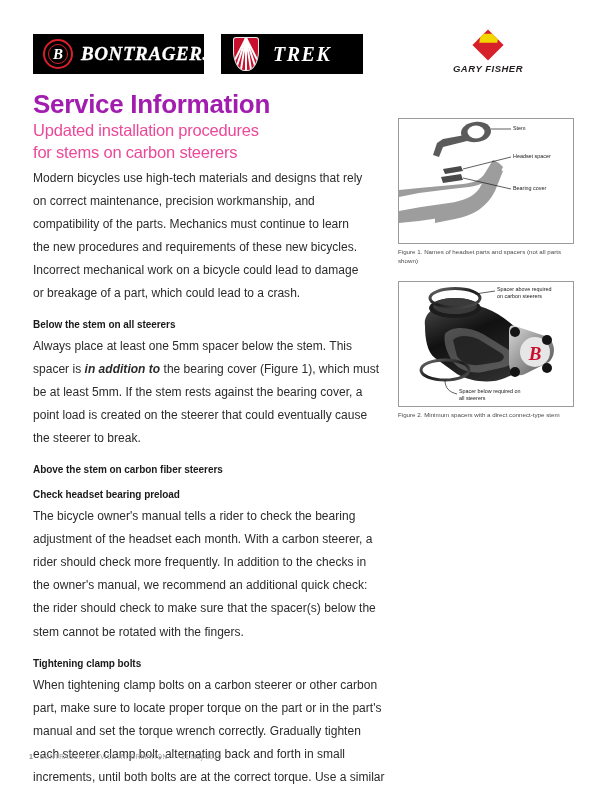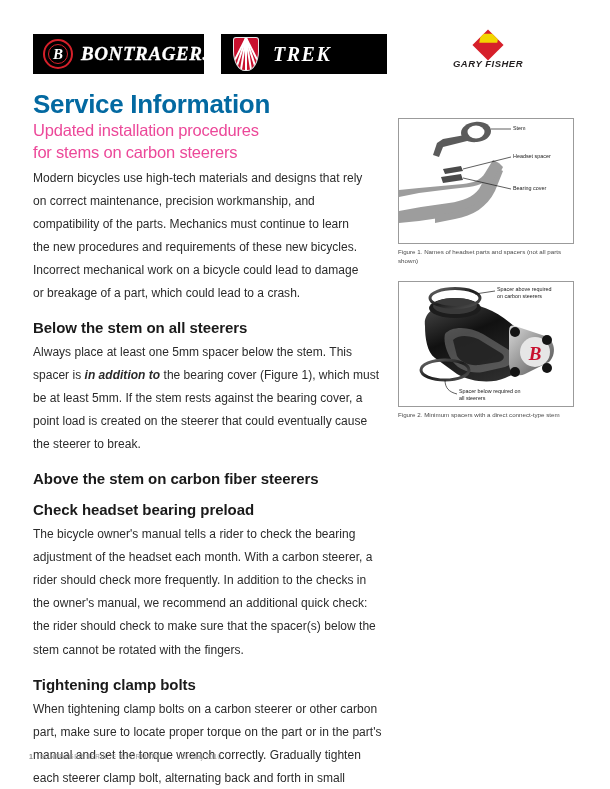--- a/index.html
+++ b/index.html
@@ -29,32 +29,32 @@
   .logo-box {
     position: absolute;
     top: 0;
     height: 40px;
     background: #000000;
     display: flex;
     align-items: center;
     overflow: hidden;
   }
   .logo-bontrager { left: 0px; width: 171px; }
-  .logo-trek { left: 188px; width: 166px; align-items: center; }
+  .logo-trek { left: 188px; width: 142px; align-items: center; }
   .logo-gf {
     position: absolute;
     left: 400px;
     top: 0;
     width: 110px;
     height: 40px;
     background: #ffffff;
     display: flex;
     flex-direction: column;
     align-items: center;
-    justify-content: flex-start;
+    justify-content: space-between;
   }
 
   .bont-mark {
     position: relative;
     width: 26px; height: 26px;
     margin-left: 10px;
     border-radius: 50%;
     border: 2.2px solid #d6202a;
     display: flex; align-items: center; justify-content: center;
     flex: none;
@@ -141,21 +141,21 @@
     color: #231f20;
     white-space: nowrap;
   }
 
   
   .title {
     position: absolute;
     left: 33px; top: 90px;
     font-size: 26px;
     font-weight: bold;
-    color: #0369a1;
+    color: #a21caf;
     letter-spacing: -0.3px;
     line-height: 1.1;
   }
   .subtitle {
     position: absolute;
     left: 33px; top: 120px;
     width: 330px;
     font-size: 16.5px;
     color: #ec4899;
     line-height: 1.32;
@@ -170,21 +170,21 @@
   }
   .para {
     font-size: 12px;
     line-height: 1.92;
     color: #2b2b2b;
     margin: 0 0 11px 0;
     letter-spacing: 0.02px;
   }
   .para.narrow { width: 332px; }
   h2.sec {
-    font-size: 15px;
+    font-size: 10px;
     font-weight: bold;
     color: #1a1a1a;
     margin: 14px 0 5px 0;
     letter-spacing: -0.05px;
   }
   .sec-first { margin-top: 16px; }
   .continued {
     margin-top: 22px;
     font-size: 11px;
     font-weight: bold;

